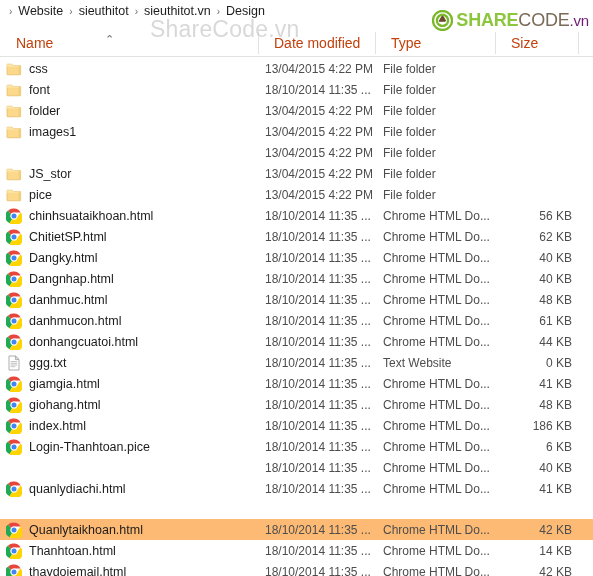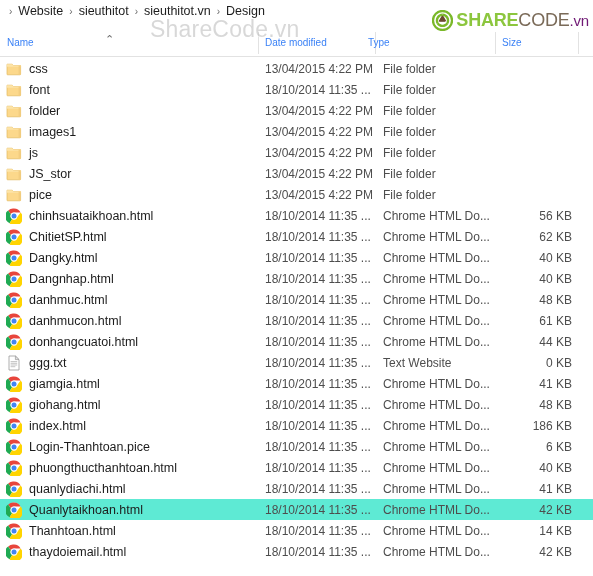--- a/index.html
+++ b/index.html
@@ -75,23 +75,23 @@
     width: 593px; height: 28px;
     border-bottom: 1px solid #e2e2e2;
     z-index: 4;
   }
   .col-header .hcell {
     position: absolute;
     top: 0;
     height: 27px;
     display: flex;
     align-items: center;
-    font-size: 10px;
-    color: #3b82f6;
-    padding-left: 7px;
+    font-size: 14px;
+    color: #c2410c;
+    padding-left: 16px;
     white-space: nowrap;
   }
   .col-divider {
     position: absolute;
     top: 3px;
     width: 1px; height: 22px;
     background: #e2e2e2;
   }
   .sort-arrow {
     position: absolute;
@@ -108,21 +108,21 @@
     width: 593px;
     z-index: 3;
   }
   .row {
     position: relative;
     height: 21px;
     width: 593px;
     display: flex;
     align-items: center;
   }
-  .row.selected { background: #5eead4; }
+  .row.selected { background: #fdba74; margin-top: 20px; }
 
   .cell-name {
     position: absolute;
     left: 0; top: 0;
     height: 21px;
     display: flex;
     align-items: center;
     padding-left: 6px;
     width: 258px;
     overflow: hidden;
@@ -228,21 +228,21 @@
       <span>Name</span>
     </div>
     <div class="sort-arrow">⌃</div>
 
     <div class="col-divider" style="left:258px;"></div>
     <div class="hcell" style="left:258px; width:117px;">
       <span>Date modified</span>
     </div>
 
     <div class="col-divider" style="left:375px;"></div>
-    <div class="hcell" style="left:361px; width:120px;">
+    <div class="hcell" style="left:375px; width:120px;">
       <span>Type</span>
     </div>
 
     <div class="col-divider" style="left:495px;"></div>
     <div class="hcell" style="left:495px; width:83px;">
       <span>Size</span>
     </div>
 
     <div class="col-divider" style="left:578px;"></div>
   </div>
@@ -302,30 +302,20 @@
               <rect x="12.6" y="4.7" width="2" height="8.9" fill="#f3cd7f"></rect>
             </svg>
           </span>
           <span class="fname">images1</span>
         </div>
         <div class="cell-date">13/04/2015 4:22 PM</div>
         <div class="cell-type">File folder</div>
         <div class="cell-size"></div>
       </div>
       <div class="row">
-        <div class="cell-name">
-          <span class="icon-wrap">
-            <svg width="16" height="16" viewBox="0 0 16 16">
-              <path d="M1 3.2h5.2l1.2 1.4H14.6v8.6a.6.6 0 0 1-.6.6H1.6a.6.6 0 0 1-.6-.6V3.2z" fill="#fcd88b" stroke="#e3b95b" stroke-width="0.7"></path>
-              <path d="M1 3.2h5.2l1.2 1.4H14.6v1.1H1V3.2z" fill="#fde4a8"></path>
-              <rect x="12.6" y="4.7" width="2" height="8.9" fill="#f3cd7f"></rect>
-            </svg>
-          </span>
-          <span class="fname">js</span>
-        </div>
         <div class="cell-date">13/04/2015 4:22 PM</div>
         <div class="cell-type">File folder</div>
         <div class="cell-size"></div>
       </div>
       <div class="row">
         <div class="cell-name">
           <span class="icon-wrap">
             <svg width="16" height="16" viewBox="0 0 16 16">
               <path d="M1 3.2h5.2l1.2 1.4H14.6v8.6a.6.6 0 0 1-.6.6H1.6a.6.6 0 0 1-.6-.6V3.2z" fill="#fcd88b" stroke="#e3b95b" stroke-width="0.7"></path>
               <path d="M1 3.2h5.2l1.2 1.4H14.6v1.1H1V3.2z" fill="#fde4a8"></path>
@@ -565,33 +555,20 @@
               <circle cx="8" cy="8" r="2.5" fill="#4285f4"></circle>
             </svg>
           </span>
           <span class="fname">Login-Thanhtoan.pice</span>
         </div>
         <div class="cell-date">18/10/2014 11:35 ...</div>
         <div class="cell-type">Chrome HTML Do...</div>
         <div class="cell-size">6 KB</div>
       </div>
       <div class="row">
-        <div class="cell-name">
-          <span class="icon-wrap">
-            <svg width="16" height="16" viewBox="0 0 16 16">
-              <circle cx="8" cy="8" r="7.4" fill="#ffffff"></circle>
-              <path d="M8 0.6A7.4 7.4 0 0 1 14.6 4.6H8A3.4 3.4 0 0 0 4.9 6.6L2.2 2.4A7.4 7.4 0 0 1 8 0.6z" fill="#e8453c"></path>
-              <path d="M2.2 2.4 4.9 6.6a3.4 3.4 0 0 0 1.3 4.4l-2.6 4.2A7.4 7.4 0 0 1 2.2 2.4z" fill="#1faa53"></path>
-              <path d="M14.6 4.6a7.4 7.4 0 0 1-11 10.6l2.6-4.2a3.4 3.4 0 0 0 4.7-1.6z" fill="#ffd400"></path>
-              <circle cx="8" cy="8" r="3.4" fill="#ffffff"></circle>
-              <circle cx="8" cy="8" r="2.5" fill="#4285f4"></circle>
-            </svg>
-          </span>
-          <span class="fname">phuongthucthanhtoan.html</span>
-        </div>
         <div class="cell-date">18/10/2014 11:35 ...</div>
         <div class="cell-type">Chrome HTML Do...</div>
         <div class="cell-size">40 KB</div>
       </div>
       <div class="row">
         <div class="cell-name">
           <span class="icon-wrap">
             <svg width="16" height="16" viewBox="0 0 16 16">
               <circle cx="8" cy="8" r="7.4" fill="#ffffff"></circle>
               <path d="M8 0.6A7.4 7.4 0 0 1 14.6 4.6H8A3.4 3.4 0 0 0 4.9 6.6L2.2 2.4A7.4 7.4 0 0 1 8 0.6z" fill="#e8453c"></path>

